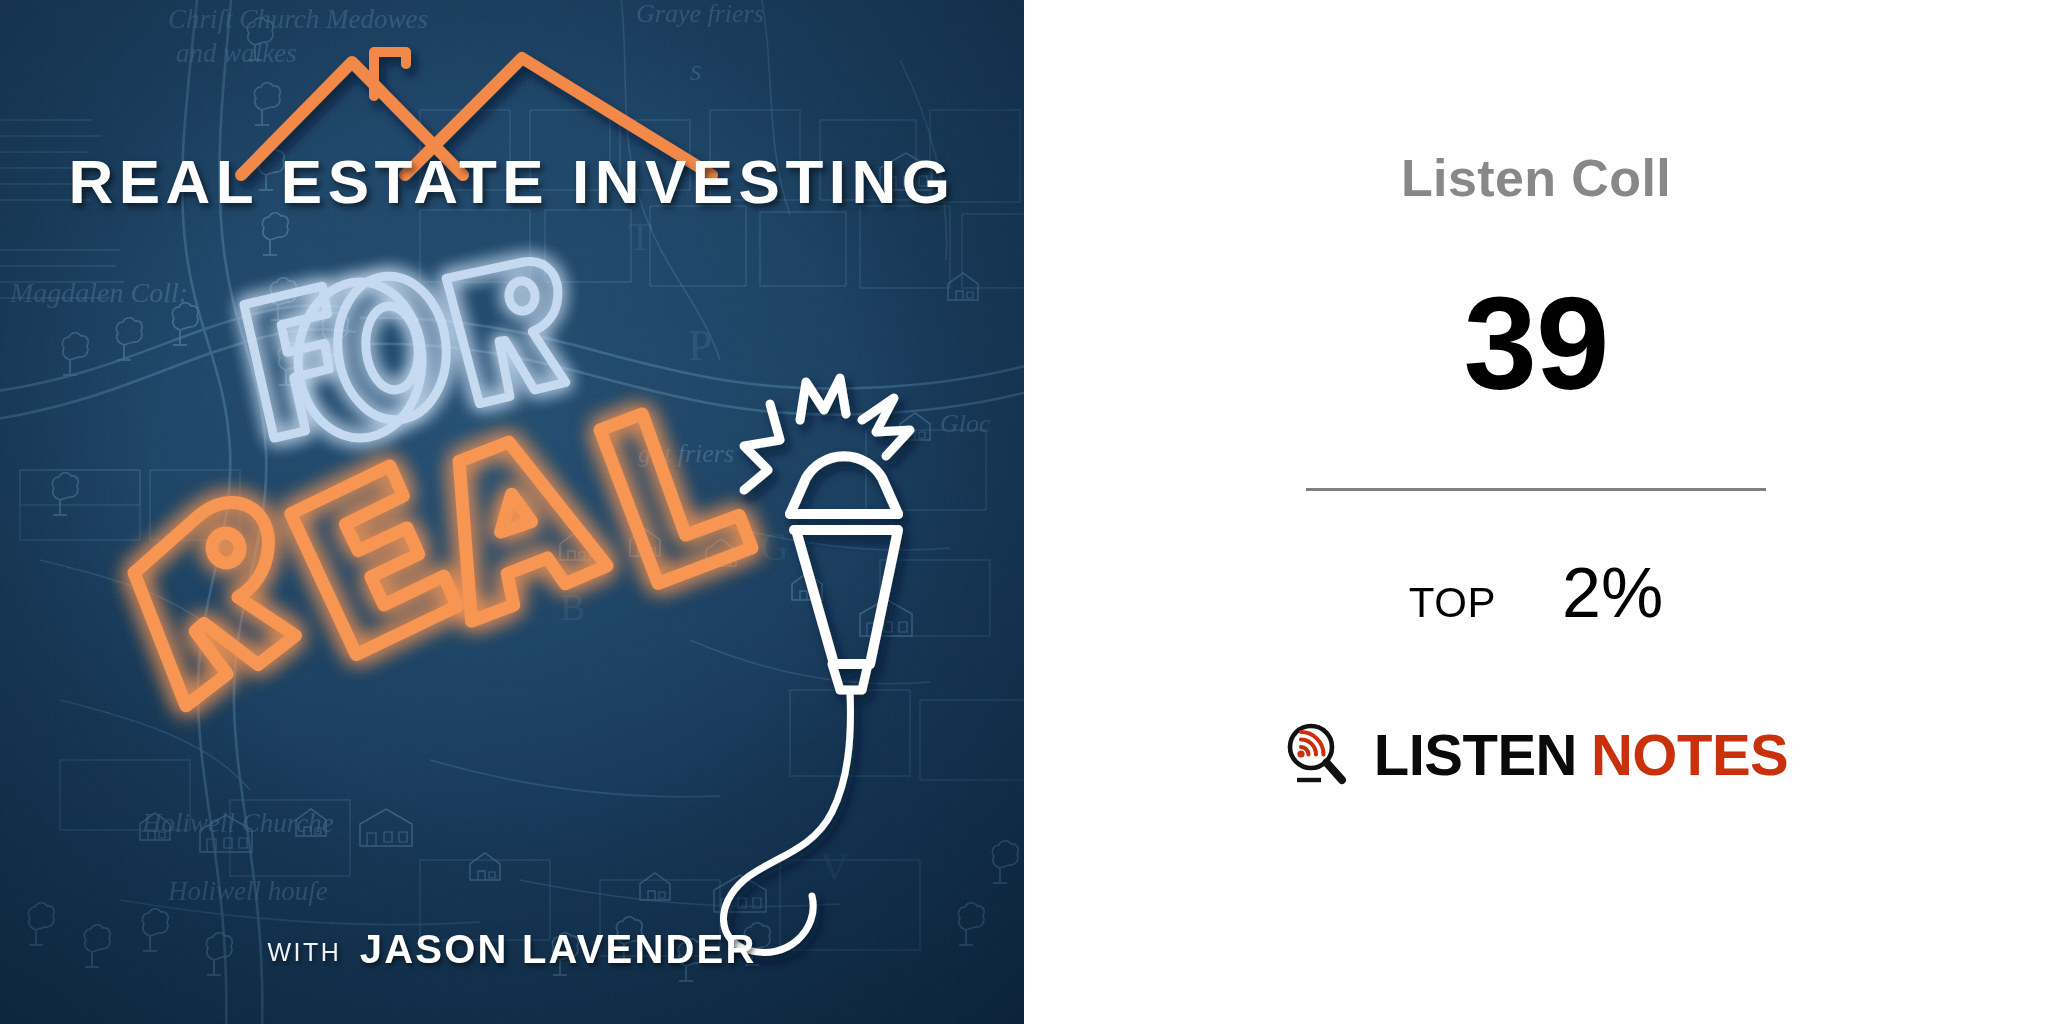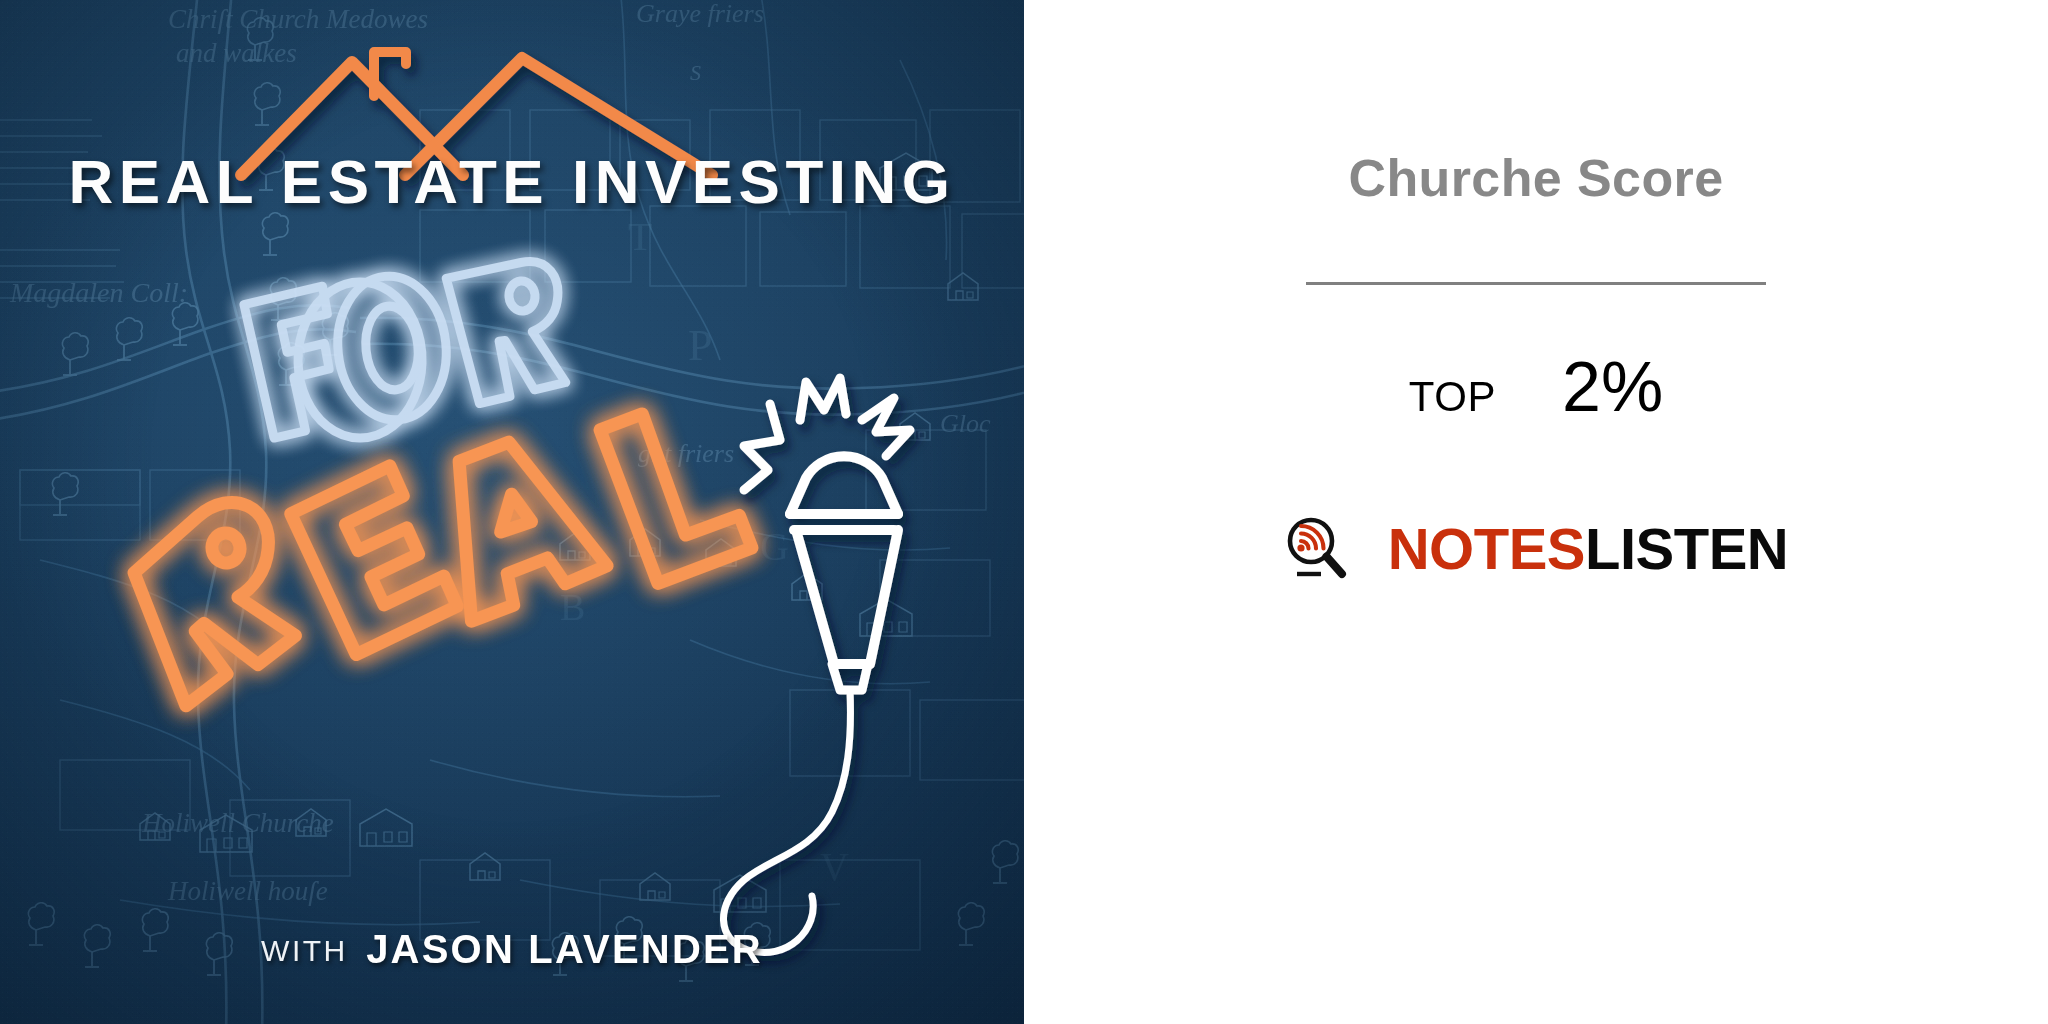--- a/index.html
+++ b/index.html
@@ -90,21 +90,21 @@
     position: absolute;
     bottom: 52px;
     left: 0;
     width: 1024px;
     text-align: center;
     white-space: nowrap;
     text-shadow: 2px 3px 5px rgba(0,0,0,.55);
   }
   .host-with {
     color: #eef2f6;
-    font-size: 30px;
+    font-size: 25px;
     font-weight: 400;
     letter-spacing: 2.5px;
     vertical-align: 2px;
   }
   .host-name {
     color: #ffffff;
     font-size: 40px;
     font-weight: 700;
     letter-spacing: 2.2px;
     margin-left: 14px;
@@ -414,22 +414,23 @@
     <div class="title-line">REAL ESTATE INVESTING</div>
 
     <div class="host-line">
       <span class="host-with">WITH</span>
       <span class="host-name">JASON LAVENDER</span>
     </div>
   </div>
 
   <div class="panel">
 
-    <div class="ls-label">Churche Score</div>
-
+    <div class="ls-label">Listen Coll</div>
+
+    <div class="ls-score">39</div>
 
     <div class="ls-divider"></div>
 
     <div class="ls-rank">
       <span class="ls-rank-top">TOP</span>
       <span class="ls-rank-pct">2%</span>
     </div>
 
     <div class="ls-brand">
       <span class="brand-icon-wrap">
@@ -441,19 +442,19 @@
 
           <path d="M13 59 L37 59" stroke="#111111" stroke-width="4.4" stroke-linecap="butt"></path>
 
           <circle cx="17" cy="33" r="3.6" fill="#c9300c"></circle>
           <path d="M17 26 a7.5 7.5 0 0 1 7.5 7.5" fill="none" stroke="#c9300c" stroke-width="4.1" stroke-linecap="round"></path>
           <path d="M17 18.5 a15 15 0 0 1 15 15" fill="none" stroke="#c9300c" stroke-width="4.1" stroke-linecap="round"></path>
           <path d="M17 11 a22.5 22.5 0 0 1 22.5 22.5" fill="none" stroke="#c9300c" stroke-width="4.1" stroke-linecap="round"></path>
         </svg>
       </span>
       <span class="brand-text">
+        <span class="brand-word brand-listen">LISTEN</span>
         <span class="brand-word brand-notes">NOTES</span>
-        <span class="brand-word brand-listen">LISTEN</span>
       </span>
     </div>
 
   </div>
 </div>
 
 </body></html>

